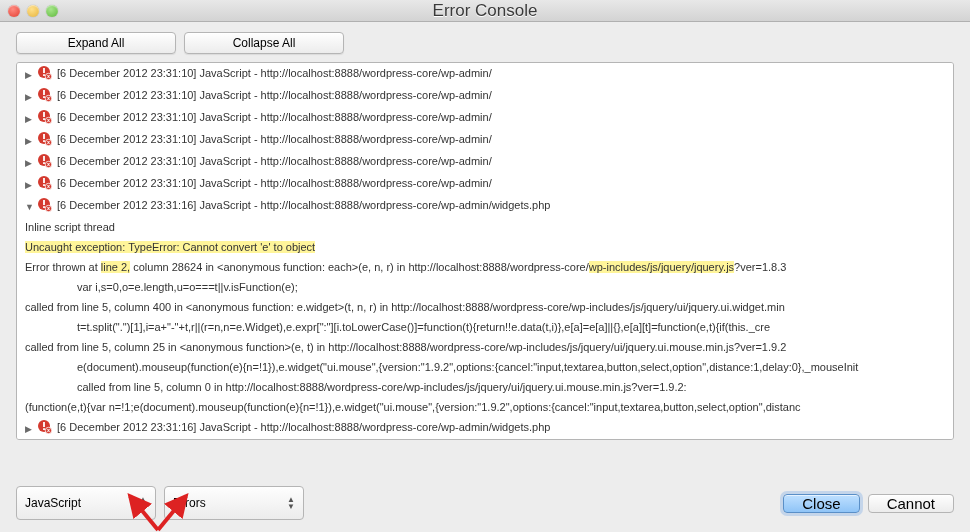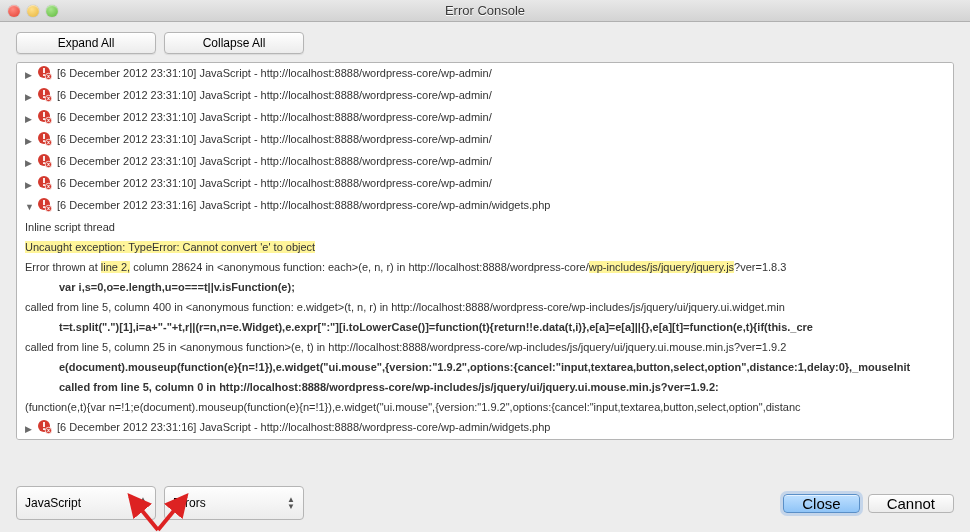--- a/index.html
+++ b/index.html
@@ -18,45 +18,45 @@
   border-bottom: 1px solid #b0b0b0;
   display: flex;
   align-items: center;
   position: relative;
 }
 .traffic { display: flex; gap: 7px; margin-left: 8px; }
 .dot { width: 12px; height: 12px; border-radius: 50%; box-shadow: inset 0 1px 1px rgba(255,255,255,.5), 0 0 1px rgba(0,0,0,.4); }
 .dot.red { background: radial-gradient(circle at 40% 35%, #ff8a80, #e33e32); }
 .dot.yellow { background: radial-gradient(circle at 40% 35%, #ffe08a, #e6b43c); }
 .dot.green { background: radial-gradient(circle at 40% 35%, #a6e68a, #5fb93c); }
-.title { position: absolute; left: 0; right: 0; text-align: center; font-size: 13px; color: #3a3a3a; text-shadow: 0 1px 0 #fff; pointer-events:none;}
+.title { position: absolute; left: 0; right: 0; text-align: center; font-size: 17px; color: #3a3a3a; text-shadow: 0 1px 0 #fff; pointer-events:none;}
 .toolbar { padding: 10px 16px 8px; display: flex; gap: 8px; }
 .btn {
-  font-size: 12px; padding: 3px 0; width: 140px; text-align: center;
+  font-size: 12px; padding: 3px 0; width: 160px; text-align: center;
   background: linear-gradient(#fefefe, #ececec);
   border: 1px solid #b5b5b5; border-radius: 4px;
   box-shadow: 0 1px 0 #fff inset, 0 1px 1px rgba(0,0,0,.08);
   cursor: pointer;
 }
 .panel {
   margin: 0 16px; height: 378px;
   background: #fff; border: 1px solid #b5b5b5; border-radius: 3px;
   overflow-y: scroll; overflow-x: hidden;
   position: relative;
 }
 .panel::-webkit-scrollbar { width: 15px; }
 .panel::-webkit-scrollbar-track { background: #f0f0f0; border-left: 1px solid #ddd; }
 .panel::-webkit-scrollbar-thumb { background: #c0c0c0; border-radius: 7px; border: 3px solid #f0f0f0; }
 .row { display: flex; align-items: flex-start; padding: 2px 4px 2px 8px; line-height: 16px; color: #333; white-space: nowrap; }
 .row .disc { width: 10px; flex: 0 0 10px; font-size: 9px; color: #6a6a6a; cursor: pointer; margin-top: 2px; }
 .row .eicon { width: 16px; height: 16px; flex: 0 0 16px; margin: 0 4px 0 2px; position: relative; }
 .row .eicon svg { width: 16px; height: 16px; }
 .row .txt { flex: 1; overflow: hidden; text-overflow: clip; }
 .indent1 { }
-.indent2 { padding-left: 42px; font-weight: bold; }
+.indent2 { padding-left: 60px; }
 .hl { background: #fff59a; }
 .bottom { position: absolute; left: 0; right: 0; bottom: 0; padding: 8px 16px 12px; display: flex; align-items: center; gap: 8px; }
 .select {
   font-size: 12px; width: 140px; height: 34px; padding: 0 8px;
   background: linear-gradient(#fefefe, #ececec);
   border: 1px solid #b5b5b5; border-radius: 4px;
   display: flex; align-items: center; justify-content: space-between;
   cursor: pointer;
 }
 .select .arrows { font-size: 8px; line-height: 7px; color: #555; display: flex; flex-direction: column; }

